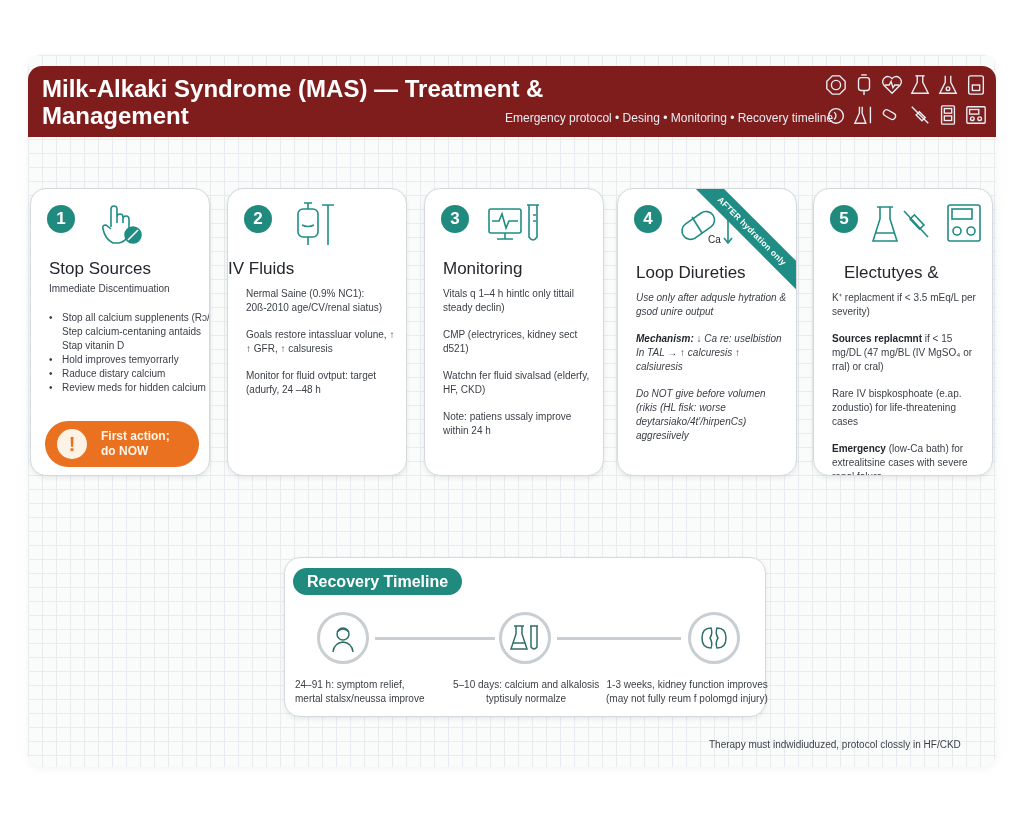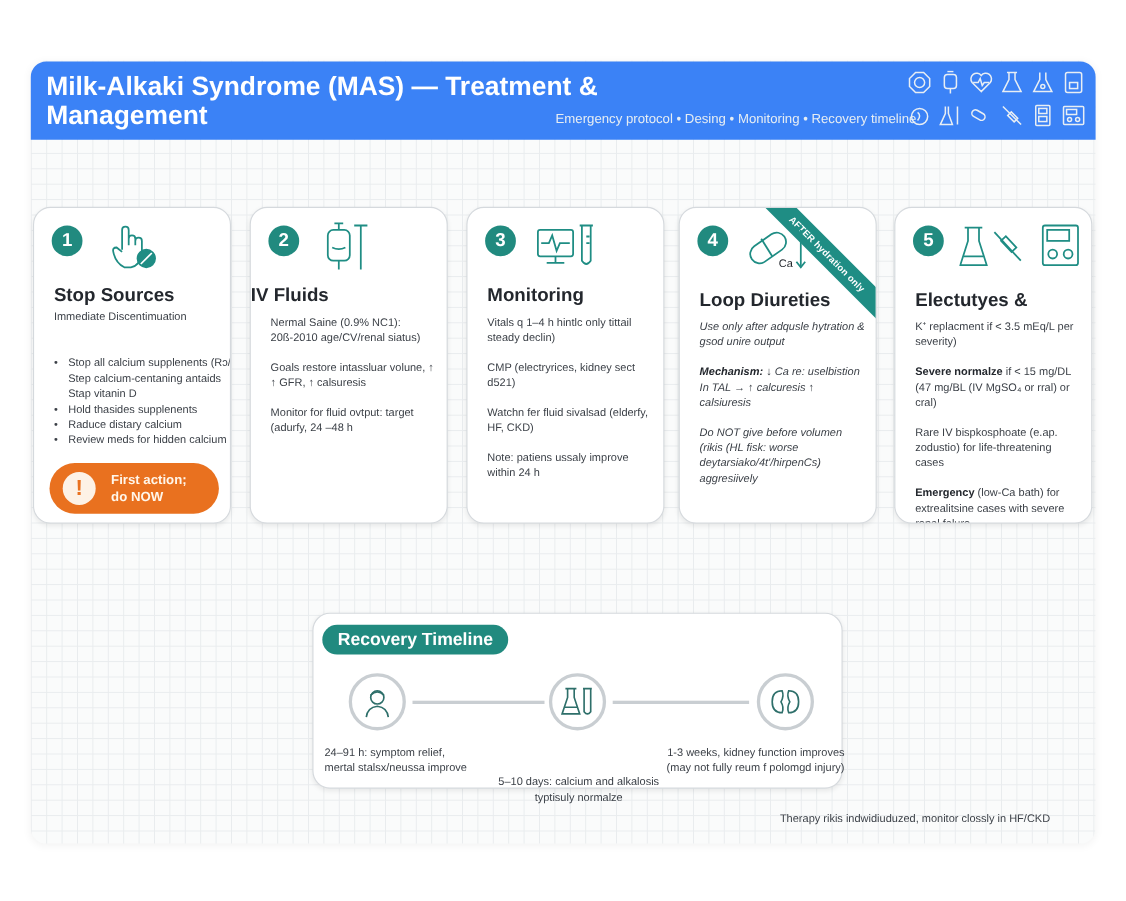--- a/index.html
+++ b/index.html
@@ -11,22 +11,22 @@
       border-radius: 14px;
       background-color: #fafbfb;
       background-image:
         linear-gradient(#e9ecee 1px, transparent 1px),
         linear-gradient(90deg, #e9ecee 1px, transparent 1px);
       background-size: 14px 14px;
       box-shadow: 0 2px 8px rgba(0,0,0,0.05);
     }
 
     .header {
-      position: absolute; left: 28px; top: 56px; width: 968px; height: 71px;
-      background: #3b82f6; border-radius: 14px 14px 0 0;
+      position: absolute; left: 28px; top: 66px; width: 968px; height: 71px;
+      background: #7f1d1d; border-radius: 14px 14px 0 0;
     }
     .header-title {
       position: absolute; left: 14px; top: 9px; width: 520px;
       color: #ffffff; font-weight: 700; font-size: 24px; line-height: 27px;
       font-family: "Liberation Sans", sans-serif;
     }
     .header-sub {
       position: absolute; left: 477px; top: 45px;
       color: #e6edf3; font-size: 12px; white-space: nowrap;
     }
@@ -44,21 +44,21 @@
       box-shadow: 0 2px 5px rgba(0,0,0,0.08); overflow: hidden;
     }
     .num-badge {
       position: absolute; left: 16px; top: 16px; width: 28px; height: 28px; border-radius: 50%;
       background: #218a7f; color: #fff; font-weight: 700; font-size: 17px;
       display: flex; align-items: center; justify-content: center;
     }
     .card-icon { position: absolute; top: 12px; display: flex; gap: 6px; align-items: center; }
     .card-icon svg { stroke: #1f8d84; fill: none; stroke-width: 1.6; }
     .card-title {
-      position: absolute; left: 18px; top: 70px; font-size: 17px; font-weight: 700; color: #23272d;
+      position: absolute; left: 18px; top: 70px; font-size: 17px; font-weight: 400; color: #23272d;
       white-space: nowrap;
     }
     .card-body { position: absolute; left: 18px; right: 8px; top: 98px; font-size: 10px; line-height: 14px; color: #3a3f46; }
     .card-body p { margin-bottom: 13px; }
     .card-body .bold { font-weight: 700; color: #23272d; text-align: center; }
     .card-body ul { list-style: none; }
     .card-body li { position: relative; padding-left: 13px; white-space: nowrap; }
     .card-body li.bullet::before { content: "•"; position: absolute; left: 0; top: 0; }
 
     .cta {
@@ -191,26 +191,26 @@
   <div class="num-badge">1</div>
   <div class="card-icon" style="left:66px;">
     <svg width="50" height="48" viewBox="0 0 50 48">
         <path d="M14 26 L14 8 Q14 5 17 5 Q20 5 20 8 L20 22 M20 16 Q20 13 23 13 Q26 13 26 16 L26 22 M26 18 Q26 15 29 15 Q32 15 32 18 L32 26 Q32 40 22 42 L16 42 Q8 38 6 28 Q5 24 9 24 L14 28"></path>
         <circle cx="36" cy="34" r="8" fill="#1f8d84"></circle>
         <line x1="31" y1="39" x2="41" y2="29" stroke="#fff"></line>
       </svg>
   </div>
   <div class="card-title">Stop Sources</div>
   <div class="card-body" style="top:93px;">
-    <p style="margin-bottom:28px;">Immediate Discentimuation</p>
+    <p style="margin-bottom:15px;">Immediate Discentimuation</p>
     <ul>
       <li class="bullet">Stop all calcium supplenents (Rɔ/OC</li>
       <li>Step calcium-centaning antaids</li>
       <li>Stap vitanin D</li>
-      <li class="bullet">Hold thasides supplenents</li>
+      <li class="bullet">Hold improves temyorrarly</li>
       <li class="bullet">Raduce distary calcium</li>
       <li class="bullet">Review meds for hidden calcium</li>
     </ul>
   </div>
   <div class="cta">
     <div class="cta-icon">!</div>
     <div class="cta-text">
       <div>First action;</div>
       <div>do NOW</div>
     </div>
@@ -291,25 +291,25 @@
         <line x1="5" y1="4" x2="21" y2="4"></line>
         <path d="M4 30 L22 30"></path>
         <line x1="32" y1="8" x2="56" y2="34"></line>
         <rect x="38" y="16" width="14" height="6" transform="rotate(47 45 19)"></rect>
         <rect x="76" y="2" width="32" height="36" rx="2"></rect>
         <rect x="80" y="6" width="20" height="10"></rect>
         <circle cx="85" cy="28" r="4"></circle>
         <circle cx="99" cy="28" r="4"></circle>
       </svg>
   </div>
-  <div class="card-title" style="top:74px;">Electutyes &amp;</div>
+  <div class="card-title" style="top:74px;margin-left:12px;">Electutyes &amp;</div>
   <div class="card-body" style="top:102px;">
     <p>K⁺ replacment if &lt; 3.5 mEq/L per severity)</p>
     <p>
-      <span class="bold">Severe normalze</span>
+      <span class="bold">Sources replacmnt</span>
       <span>if &lt; 15 mg/DL (47 mg/BL (IV MgSO₄ or rral) or cral)</span>
     </p>
     <p>Rare IV bispkosphoate (e.ap. zodustio) for life-threatening cases</p>
     <p>
       <span class="bold">Emergency</span>
       <span>(low-Ca bath) for extrealitsine cases with severe renal falure</span>
     </p>
   </div>
 </div>
 
@@ -339,23 +339,23 @@
     <svg width="30" height="30" viewBox="0 0 30 30">
         <path d="M12 5 Q3 5 3 15 Q3 25 12 25 Q14 20 11 15 Q14 10 12 5 Z"></path>
         <path d="M18 5 Q27 5 27 15 Q27 25 18 25 Q16 20 19 15 Q16 10 18 5 Z"></path>
       </svg>
   </div>
 
   <div class="tl-label" style="left:10px;">
     <div>24–91 h: symptom relief,</div>
     <div>mertal stalsx/neussa improve</div>
   </div>
-  <div class="tl-label" style="left:168px; text-align:center;margin-top:27px;">
+  <div class="tl-label" style="left:168px; text-align:center;">
     <div>5–10 days: calcium and alkalosis</div>
     <div>typtisuly normalze</div>
   </div>
   <div class="tl-label" style="left:321px; text-align:right;">
     <div>1-3 weeks, kidney function improves</div>
     <div>(may not fully reum f polomgd injury)</div>
   </div>
 </div>
 
-<div class="footnote">Therapy rikis indwidiuduzed, monitor clossly in HF/CKD</div>
+<div class="footnote">Therapy must indwidiuduzed, protocol clossly in HF/CKD</div>
 
 </body></html>

